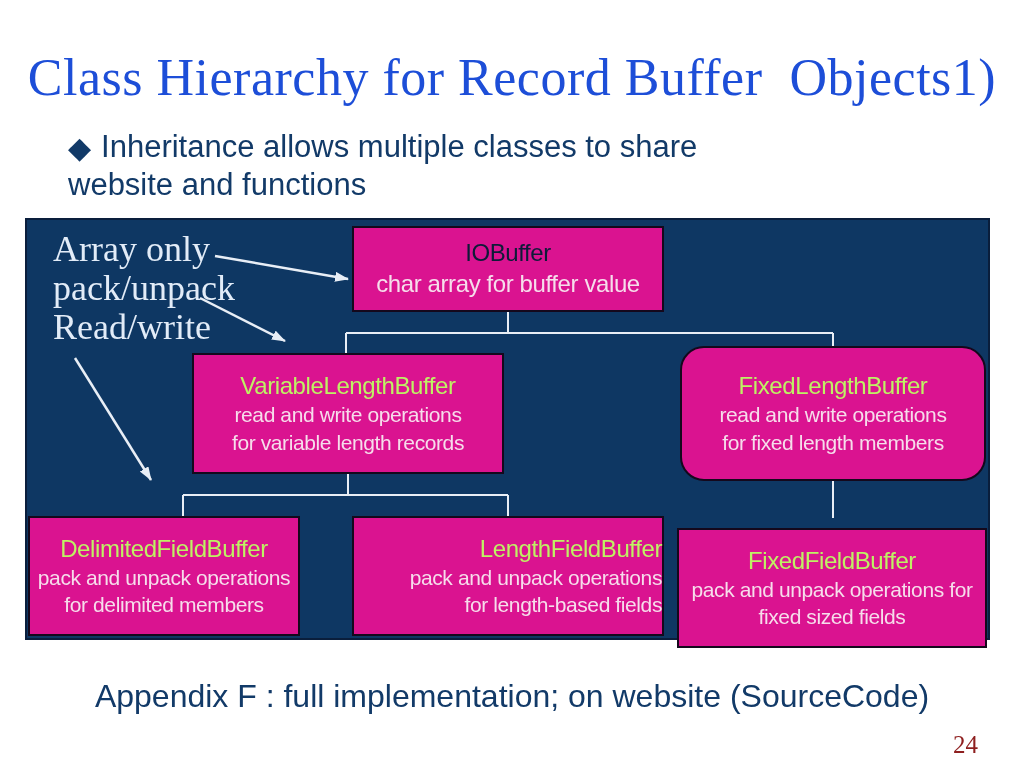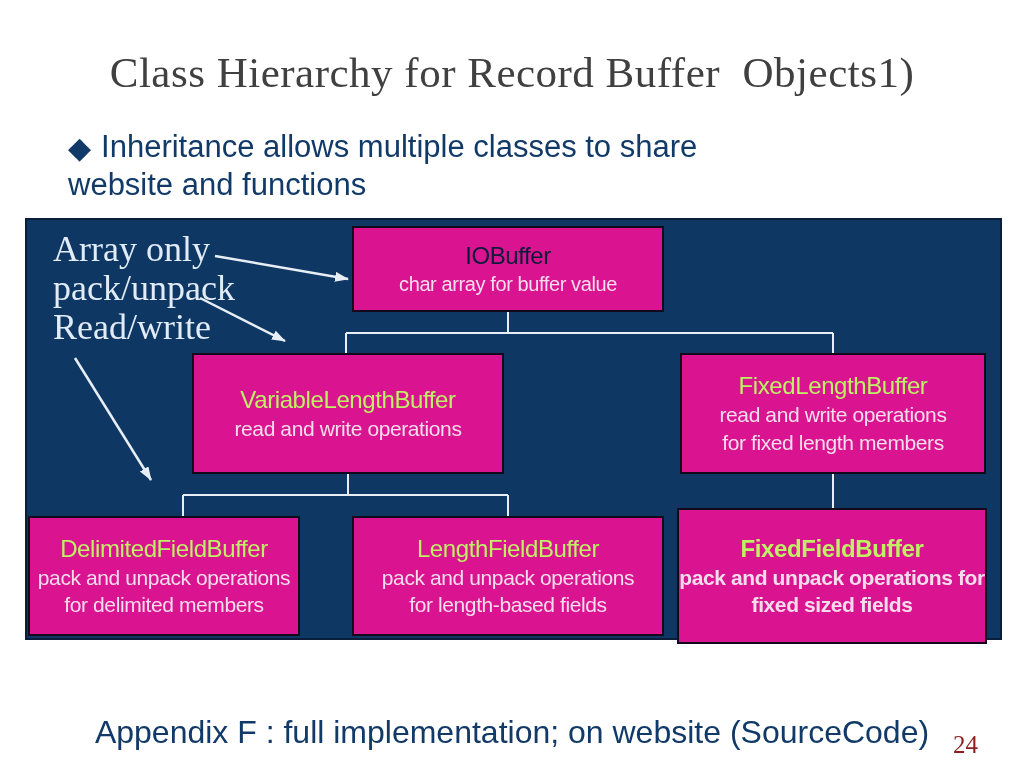--- a/index.html
+++ b/index.html
@@ -1,52 +1,52 @@
 <!DOCTYPE html>
 <html><head>
 <meta charset="utf-8">
 <style>
   html,body{margin:0;padding:0;background:#ffffff;}
   .slide{position:relative;width:1024px;height:768px;background:#ffffff;overflow:hidden;
          font-family:"Liberation Sans",sans-serif;}
 
   .title{position:absolute;left:0;top:48px;width:1024px;text-align:center;
-         font-family:"Liberation Serif",serif;font-size:43px;color:#404040;
+         font-family:"Liberation Serif",serif;font-size:52px;color:#1d4ed8;
          white-space:pre-wrap;letter-spacing:0.5px;}
 
   .bullet{position:absolute;left:68px;top:128px;width:724px;
           font-size:31px;line-height:38px;color:#123a68;}
   .bullet .diamond{font-size:30px;margin-right:10px;position:relative;top:1px;}
 
   .panel{position:absolute;left:25px;top:218px;width:961px;height:418px;
-         background:#0e3763;border:2px solid #0a1e3c;padding-left:12px;}
+         background:#0e3763;border:2px solid #0a1e3c;}
 
   .annotation{position:absolute;left:26px;top:10px;
               font-family:"Liberation Serif",serif;font-size:36px;line-height:39px;
               color:#e2ecf8;}
 
   .connectors{position:absolute;left:0;top:0;width:961px;height:418px;pointer-events:none;}
 
   .node{position:absolute;background:#da1390;border:2px solid #14081c;box-sizing:border-box;
         display:flex;flex-direction:column;justify-content:center;align-items:center;
         text-align:center;color:#f6ddeb;font-size:21px;line-height:1.3;letter-spacing:-0.4px;}
   .node .node-title{font-size:24px;color:#bef264;line-height:1.25;}
   .node .body-line{white-space:nowrap;}
   .node.root .node-title{color:#0d1b38;}
-  .node.root .body-line{font-size:20px;}
+  .node.root .body-line{font-size:24px;}
 
   .n-iobuffer  {left:325px;top:6px;  width:312px;height:86px;}
   .n-variable  {left:165px;top:133px;width:312px;height:121px;}
-  .n-fixed     {left:653px;top:133px;width:306px;height:121px;}
+  .n-fixed     {left:653px;top:126px;width:306px;height:135px;border-radius:24px;}
   .n-delimited {left:1px;  top:296px;width:272px;height:120px;text-align:right;}
-  .n-length    {left:325px;top:296px;width:312px;height:120px;}
-  .n-fixedfield{left:650px;top:288px;width:310px;height:136px;font-weight:bold;}
+  .n-length    {left:325px;top:296px;width:312px;height:120px;align-items:flex-end;}
+  .n-fixedfield{left:650px;top:308px;width:310px;height:120px;}
 
   .footer{position:absolute;left:0;top:678px;width:1024px;text-align:center;
-          font-size:32px;color:#123a68;margin-top:36px;}
+          font-size:32px;color:#123a68;}
 
   .page-number{position:absolute;right:46px;top:731px;
                font-family:"Liberation Serif",serif;font-size:25px;color:#8e1f1f;}
 </style>
 </head>
 <body>
 
 <div class="slide">
 
   <div class="title">Class Hierarchy for Record Buffer  Objects1)</div>
@@ -88,20 +88,21 @@
     </div>
 
     <div class="node root n-iobuffer">
       <div class="node-title">IOBuffer</div>
       <div class="body-line">char array for buffer value</div>
     </div>
 
     <div class="node n-variable">
       <div class="node-title">VariableLengthBuffer</div>
       <div class="body-line">read and write operations</div>
+      <div class="body-line">for variable length records</div>
     </div>
 
     <div class="node n-fixed">
       <div class="node-title">FixedLengthBuffer</div>
       <div class="body-line">read and write operations</div>
       <div class="body-line">for fixed length members</div>
     </div>
 
     <div class="node n-delimited">
       <div class="node-title">DelimitedFieldBuffer</div>

